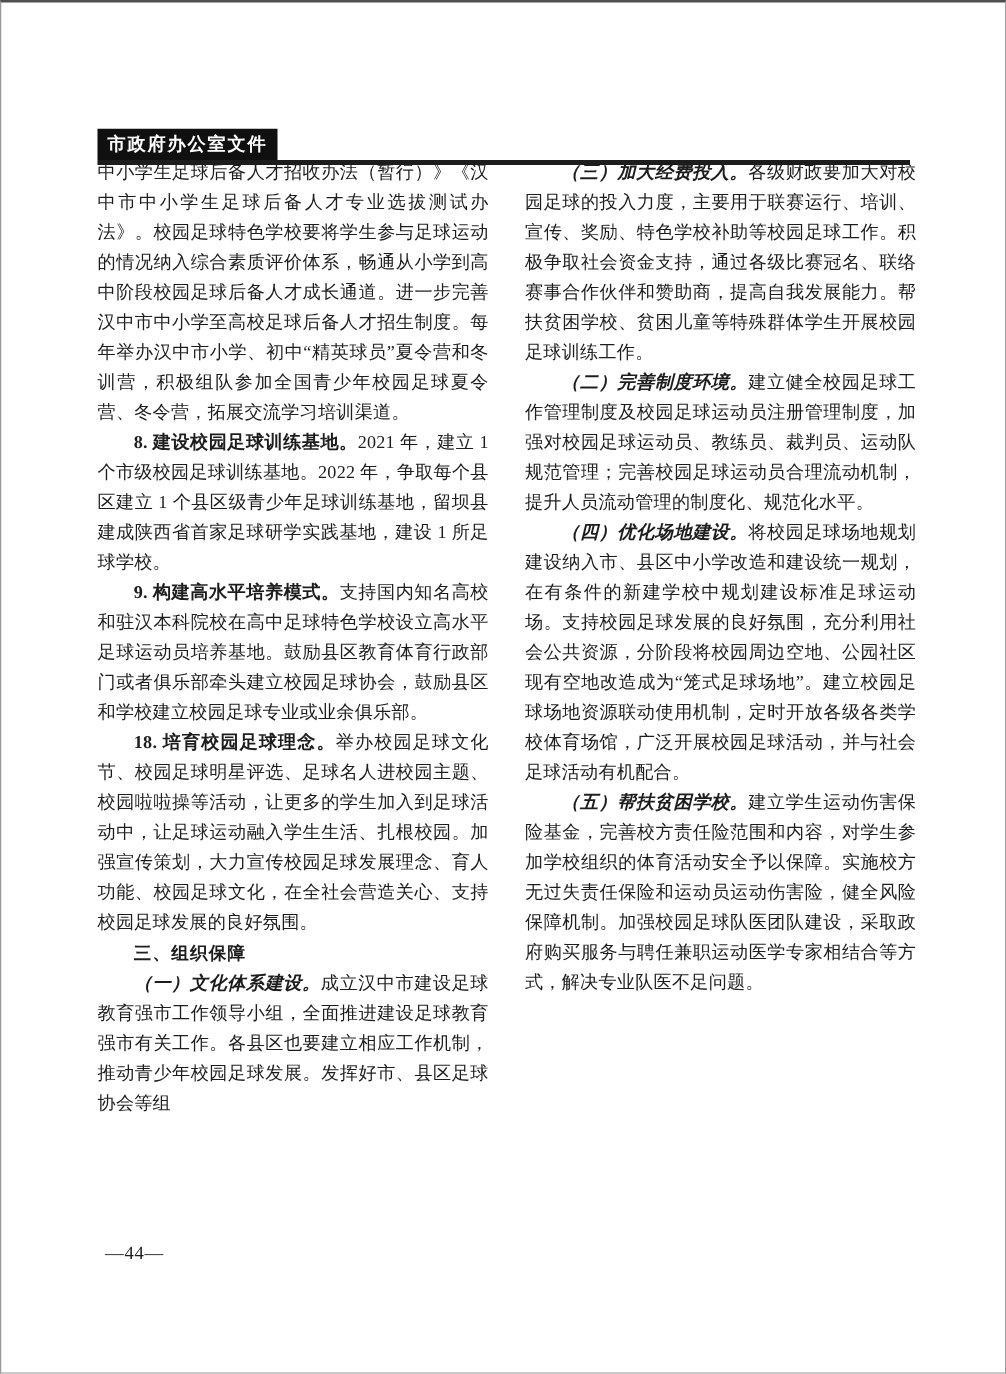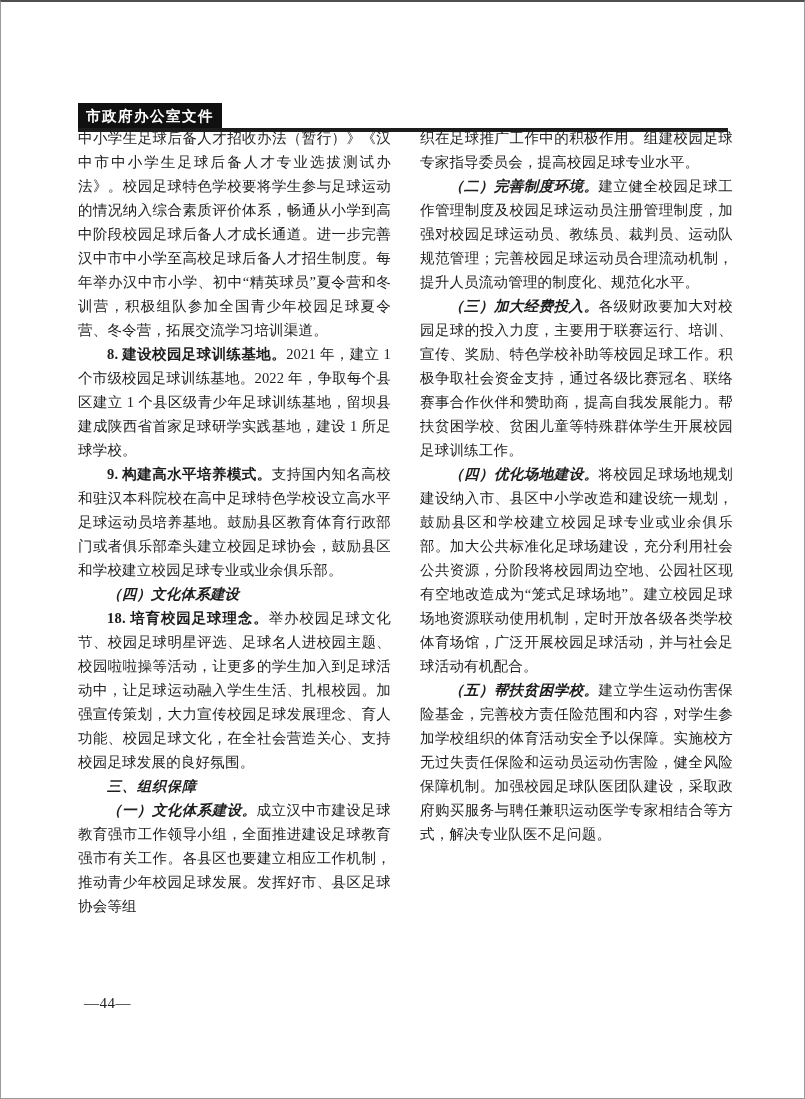--- a/index.html
+++ b/index.html
@@ -52,21 +52,20 @@
     letter-spacing: 0.2px;
   }
   .para.indent { text-indent: 2em; }
   .lead { font-weight: bold; }
   .lead.kai { font-weight: bold; font-style: italic; }
   .lead.heading {
     font-weight: bold;
     font-family: "Liberation Sans", "DejaVu Sans", sans-serif;
     font-size: 14px;
     letter-spacing: 1px;
-    font-style: italic;
   }
   .page-number {
     position: absolute;
     left: 84px; top: 995px;
     font-size: 15px;
     letter-spacing: 0.5px;
   }
 </style>
 </head>
 <body style="--ink: #1d1d1d; --header-bg: #101010; --header-fg: #ffffff;">
@@ -75,27 +74,25 @@
 
 <div class="doc-header">
   <span class="doc-header-label">市政府办公室文件</span>
 </div>
 
 <div class="columns">
   <div class="col">
       <p class="para"><span>中小学生足球后备人才招收办法（暂行）》《汉中市中小学生足球后备人才专业选拔测试办法》。校园足球特色学校要将学生参与足球运动的情况纳入综合素质评价体系，畅通从小学到高中阶段校园足球后备人才成长通道。进一步完善汉中市中小学至高校足球后备人才招生制度。每年举办汉中市小学、初中“精英球员”夏令营和冬训营，积极组队参加全国青少年校园足球夏令营、冬令营，拓展交流学习培训渠道。</span></p>
       <p class="para indent"><span class="lead bold">8. 建设校园足球训练基地。</span><span>2021 年，建立 1 个市级校园足球训练基地。2022 年，争取每个县区建立 1 个县区级青少年足球训练基地，留坝县建成陕西省首家足球研学实践基地，建设 1 所足球学校。</span></p>
       <p class="para indent"><span class="lead bold">9. 构建高水平培养模式。</span><span>支持国内知名高校和驻汉本科院校在高中足球特色学校设立高水平足球运动员培养基地。鼓励县区教育体育行政部门或者俱乐部牵头建立校园足球协会，鼓励县区和学校建立校园足球专业或业余俱乐部。</span></p>
-      <p class="para indent"><span class="lead kai">（四）文化体系建设</span></p>
       <p class="para indent"><span class="lead bold">18. 培育校园足球理念。</span><span>举办校园足球文化节、校园足球明星评选、足球名人进校园主题、校园啦啦操等活动，让更多的学生加入到足球活动中，让足球运动融入学生生活、扎根校园。加强宣传策划，大力宣传校园足球发展理念、育人功能、校园足球文化，在全社会营造关心、支持校园足球发展的良好氛围。</span></p>
       <p class="para indent"><span class="lead heading">三、组织保障</span></p>
       <p class="para indent"><span class="lead kai">（一）文化体系建设。</span><span>成立汉中市建设足球教育强市工作领导小组，全面推进建设足球教育强市有关工作。各县区也要建立相应工作机制，推动青少年校园足球发展。发挥好市、县区足球协会等组</span></p>
     </div>
   <div class="col">
-      <p class="para"><span>织在足球推广工作中的积极作用。组建校园足球专家指导委员会，提高校园足球专业水平。</span></p>
+      <p class="para indent"><span class="lead kai">（三）加大经费投入。</span><span>各级财政要加大对校园足球的投入力度，主要用于联赛运行、培训、宣传、奖励、特色学校补助等校园足球工作。积极争取社会资金支持，通过各级比赛冠名、联络赛事合作伙伴和赞助商，提高自我发展能力。帮扶贫困学校、贫困儿童等特殊群体学生开展校园足球训练工作。</span></p>
       <p class="para indent"><span class="lead kai">（二）完善制度环境。</span><span>建立健全校园足球工作管理制度及校园足球运动员注册管理制度，加强对校园足球运动员、教练员、裁判员、运动队规范管理；完善校园足球运动员合理流动机制，提升人员流动管理的制度化、规范化水平。</span></p>
-      <p class="para indent"><span class="lead kai">（三）加大经费投入。</span><span>各级财政要加大对校园足球的投入力度，主要用于联赛运行、培训、宣传、奖励、特色学校补助等校园足球工作。积极争取社会资金支持，通过各级比赛冠名、联络赛事合作伙伴和赞助商，提高自我发展能力。帮扶贫困学校、贫困儿童等特殊群体学生开展校园足球训练工作。</span></p>
-      <p class="para indent"><span class="lead kai">（四）优化场地建设。</span><span>将校园足球场地规划建设纳入市、县区中小学改造和建设统一规划，鼓励县区和学校建立校园足球专业或业余俱乐部。加大公共标准化足球场建设，充分利用社会公共资源，分阶段将校园周边空地、公园社区现有空地改造成为“笼式足球场地”。建立校园足球场地资源联动使用机制，定时开放各级各类学校体育场馆，广泛开展校园足球活动，并与社会足球活动有机配合。</span></p>
+      <p class="para indent"><span class="lead kai">（四）优化场地建设。</span><span>将校园足球场地规划建设纳入市、县区中小学改造和建设统一规划，在有条件的新建学校中规划建设标准足球运动场。支持校园足球发展的良好氛围，充分利用社会公共资源，分阶段将校园周边空地、公园社区现有空地改造成为“笼式足球场地”。建立校园足球场地资源联动使用机制，定时开放各级各类学校体育场馆，广泛开展校园足球活动，并与社会足球活动有机配合。</span></p>
       <p class="para indent"><span class="lead kai">（五）帮扶贫困学校。</span><span>建立学生运动伤害保险基金，完善校方责任险范围和内容，对学生参加学校组织的体育活动安全予以保障。实施校方无过失责任保险和运动员运动伤害险，健全风险保障机制。加强校园足球队医团队建设，采取政府购买服务与聘任兼职运动医学专家相结合等方式，解决专业队医不足问题。</span></p>
     </div>
 </div>
 
 <div class="page-number">—44—</div>
 
 </body></html>

